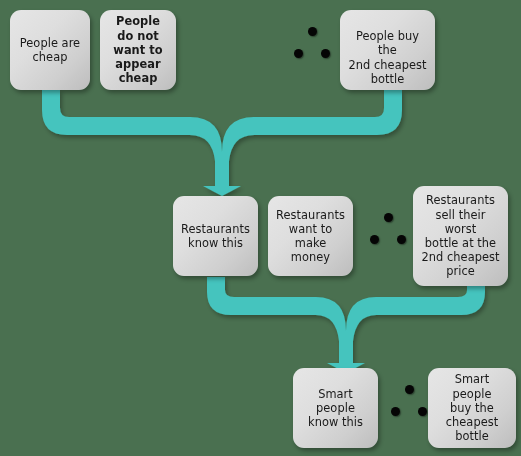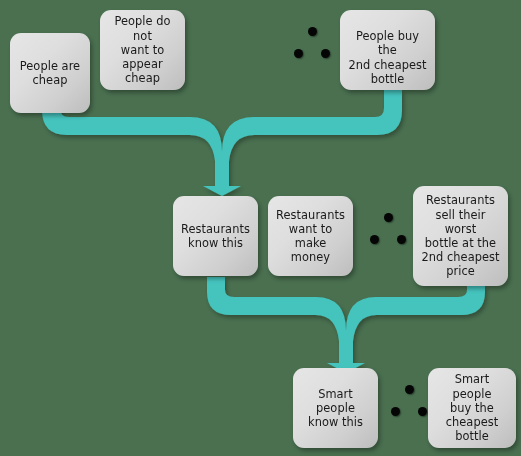--- a/index.html
+++ b/index.html
@@ -127,26 +127,26 @@
                Q 346 297 346 331
                Q 346 297 316 297
                L 234 297
                Q 225 297 225 290
                L 225 277
                Z" fill="#45c4be"></path>
       <path d="M 327 363 L 346 373 L 365 363 Z" fill="#45c4be"></path>
     </g>
   </svg>
 
-  <div class="node" style="left:10px; top:10px; width:80px; height:80px;margin-top:23px;">
+  <div class="node" style="left:10px; top:10px; width:80px; height:80px;">
     <span class="node-label">People are
 cheap</span>
   </div>
 
-  <div class="node" style="left:100px; top:10px; width:85px; height:80px;">
+  <div class="node" style="left:100px; top:10px; width:76px; height:80px;font-weight:bold;">
     <span class="node-label">People do not
 want to appear
 cheap</span>
   </div>
 
 
   <div class="therefore" style="left:294px; top:27px;">
     <i class="top"></i>
     <i class="left"></i>
     <i class="right"></i>

